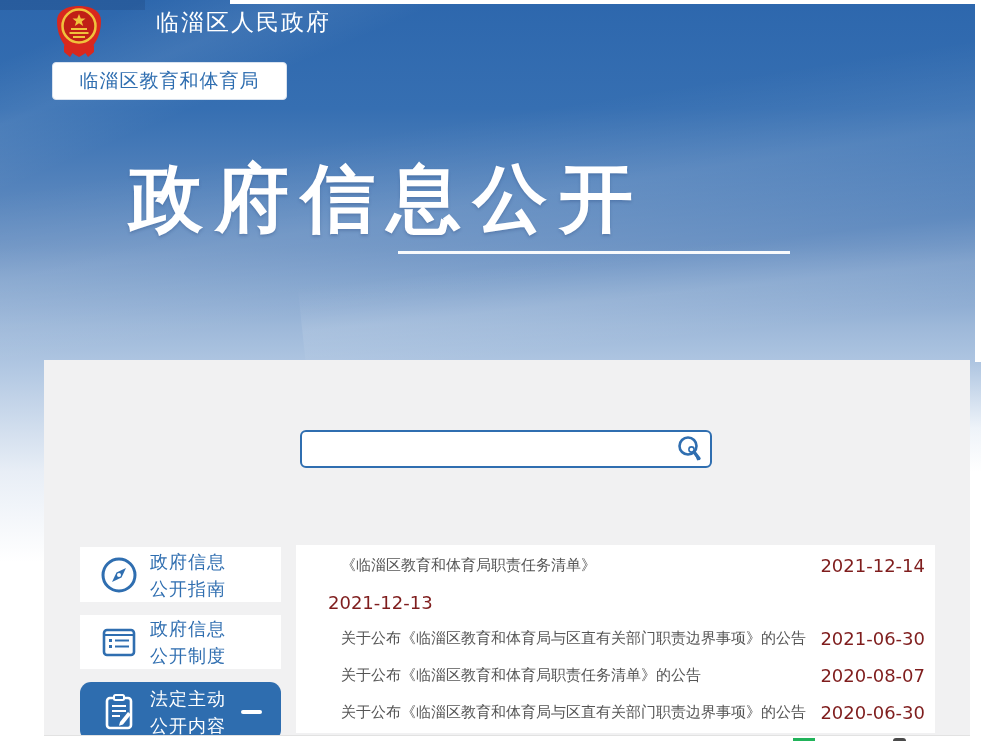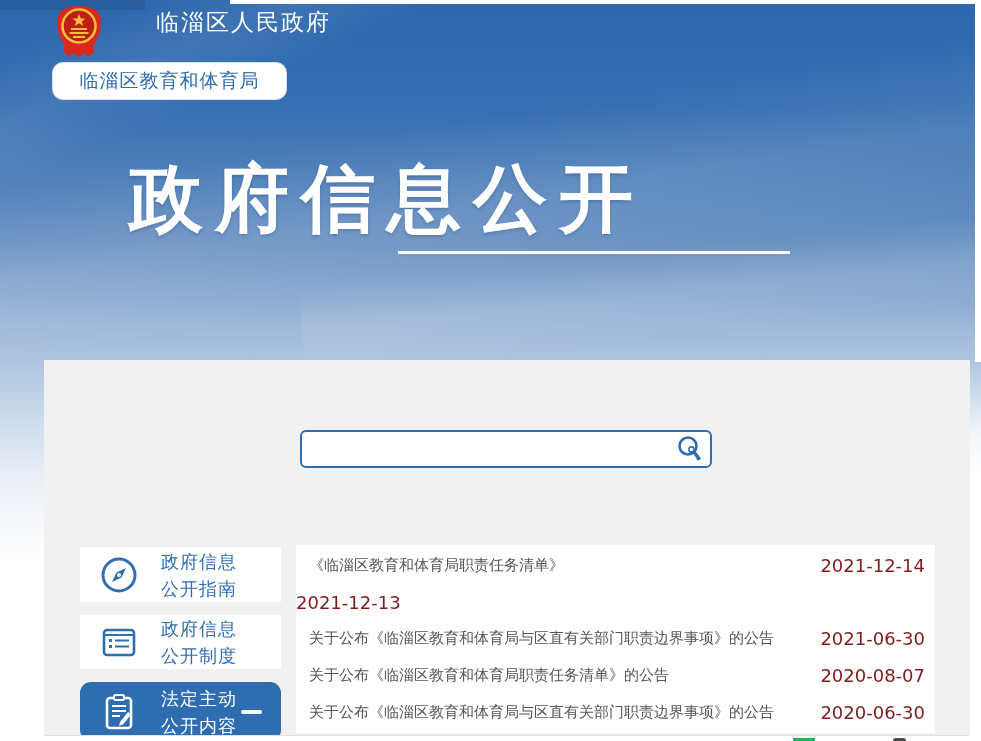--- a/index.html
+++ b/index.html
@@ -28,21 +28,21 @@
   .right-white-edge{position:absolute;left:975px;top:0;width:6px;height:362px;background:#ffffff;z-index:2;}
   .left-margin-fade{position:absolute;left:0;top:362px;width:44px;height:200px;
     background:linear-gradient(180deg,#aec5e1 0%,#e8eef6 55%,#ffffff 100%);z-index:1;}
   .right-margin-fade{position:absolute;left:970px;top:362px;width:11px;height:110px;
     background:linear-gradient(180deg,#aec5e1 0%,#eef3f9 60%,#ffffff 100%);z-index:1;}
 
   .emblem{position:absolute;left:56px;top:5px;width:46px;height:53px;z-index:4;}
   .site-name{position:absolute;left:112px;top:6px;z-index:4;color:#ffffff;
     font-size:23px;letter-spacing:2px;font-weight:500;line-height:32px;white-space:nowrap;margin-left:44px;}
   .dept-btn{position:absolute;left:52px;top:62px;width:235px;height:38px;z-index:4;
-    background:#ffffff;border-radius:11px;border:1px solid #d8e2ef;
+    background:#ffffff;border-radius:4px;border:1px solid #d8e2ef;
     color:#2f6eb0;font-size:19px;display:flex;align-items:center;justify-content:center;
     letter-spacing:1px;cursor:pointer;box-sizing:border-box;}
   .banner-title{position:absolute;left:0;top:148px;width:774px;text-align:center;z-index:4;
     color:#ffffff;font-size:74px;font-weight:bold;letter-spacing:12px;line-height:100px;
     text-shadow:0 2px 3px rgba(30,60,110,0.25);}
   .banner-underline{position:absolute;left:398px;top:251px;width:392px;height:3px;
     background:rgba(255,255,255,0.95);z-index:4;}
 
   
   .panel{position:absolute;left:44px;top:360px;width:926px;height:375px;background:#f1f1f2;z-index:2;}
@@ -56,30 +56,30 @@
   .search-btn{width:40px;height:100%;border:none;background:transparent;cursor:pointer;
     display:flex;align-items:center;justify-content:center;padding:0;}
 
   
   .side-item{position:absolute;left:80px;width:201px;z-index:5;cursor:pointer;
     display:flex;align-items:center;box-sizing:border-box;}
   .side-item.white{background:#ffffff;}
   .side-item.active{background:#2e6daf;}
   .side-icon{width:42px;height:42px;margin-left:18px;flex:0 0 auto;
     display:flex;align-items:center;justify-content:center;}
-  .side-label{margin-left:21px;font-size:18px;line-height:27px;letter-spacing:1px;}
+  .side-label{margin-left:10px;font-size:18px;line-height:27px;letter-spacing:1px;}
   .side-item.white .side-label{color:#2f6eb0;}
   .side-item.active .side-label{color:#ffffff;}
   .minus-bar{position:absolute;right:19px;top:50%;margin-top:-2px;width:21px;height:4px;
     background:#ffffff;border-radius:2px;}
 
   
   .list-card{position:absolute;left:296px;top:545px;width:639px;height:188px;background:#ffffff;z-index:5;
     display:flex;flex-direction:column;justify-content:space-around;padding:2px 0;box-sizing:border-box;}
-  .list-row{display:flex;align-items:center;height:36px;cursor:pointer;}
+  .list-row{display:flex;align-items:center;height:36px;cursor:pointer;padding-left:32px;}
   .row-title{flex:1;padding-left:13px;font-size:15px;color:#555555;white-space:nowrap;
     overflow:hidden;text-overflow:ellipsis;}
   .row-date{padding-right:10px;font-size:18px;color:#7f1d1d;white-space:nowrap;}
 
   
   .bottom-strip{position:absolute;left:44px;top:735px;width:926px;height:6px;background:#ffffff;
     border-top:1px solid #e2e2e2;z-index:6;}
   .green-dash{position:absolute;left:749px;top:2px;width:22px;height:3px;background:#21b35a;}
   .dark-glyph{position:absolute;left:849px;top:2px;width:13px;height:3px;background:#4a4a4a;
     border-radius:3px 3px 0 0;}

